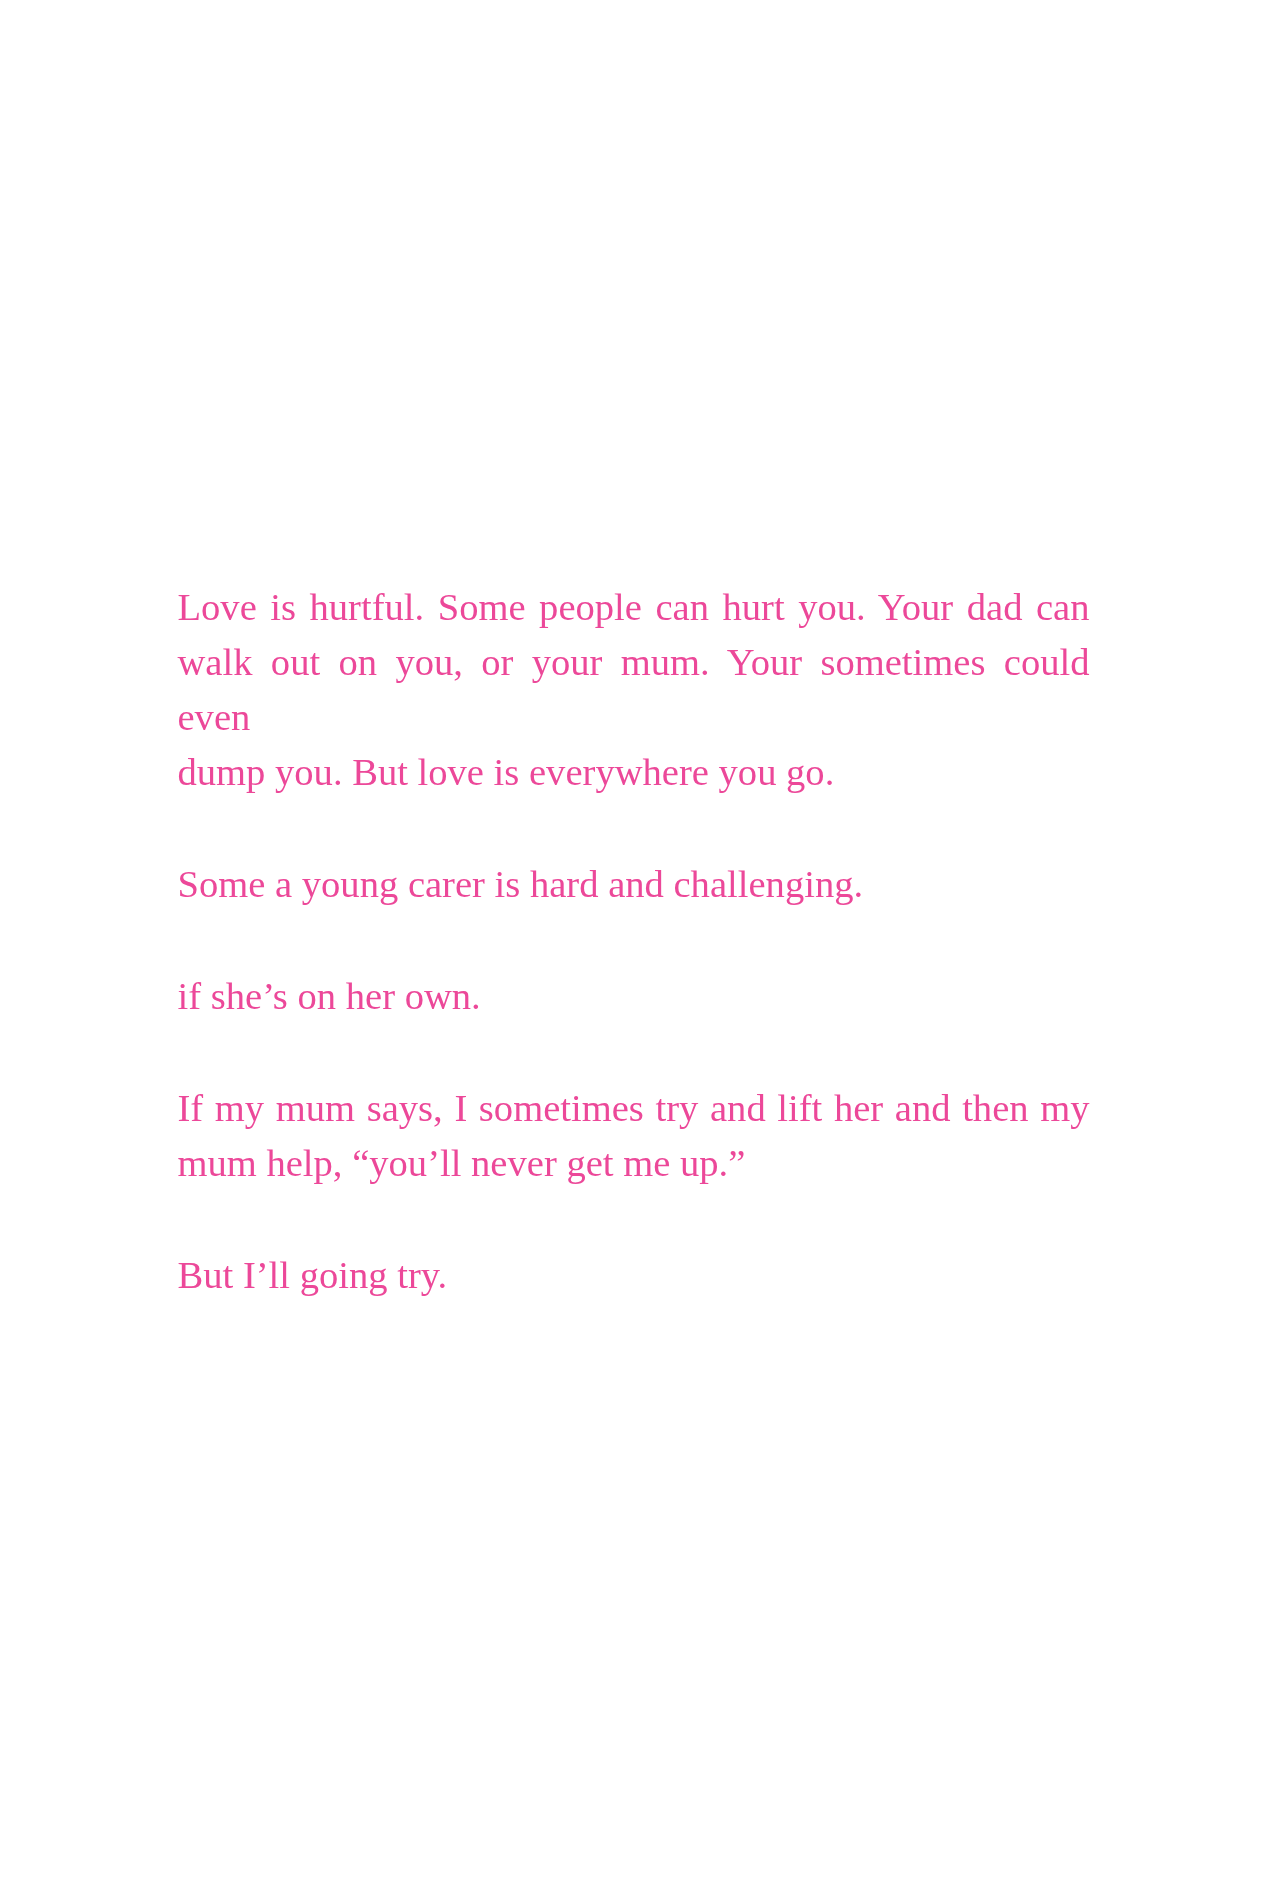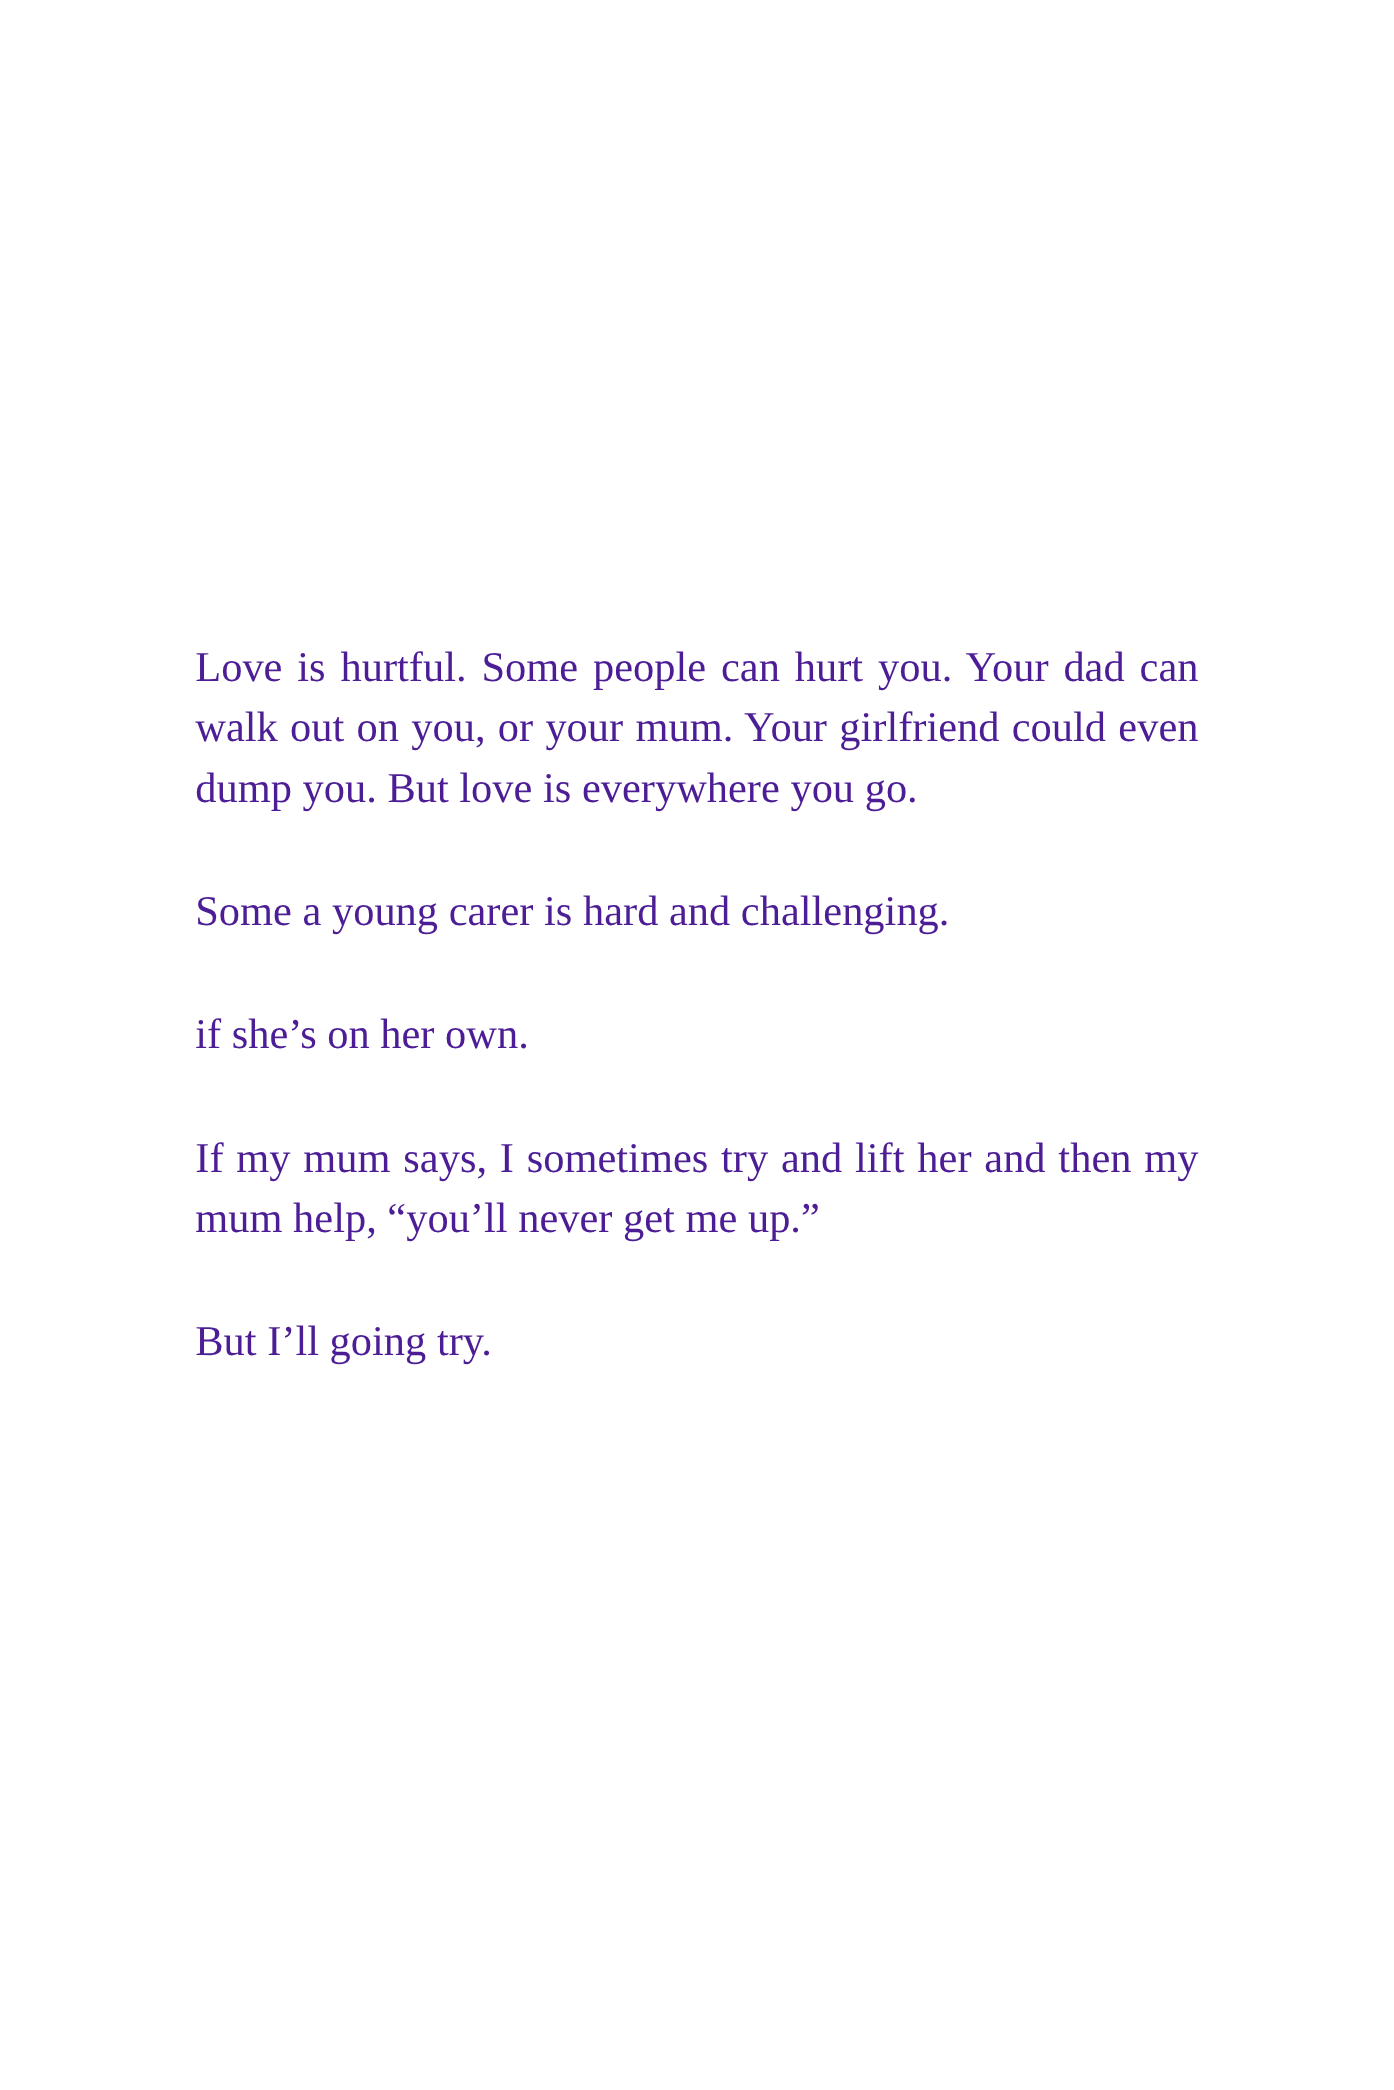--- a/index.html
+++ b/index.html
@@ -10,21 +10,21 @@
   body {
     width: 1267px;
     height: 1900px;
     overflow: hidden;
     font-family: "Liberation Serif", serif;
   }
   .article-column {
     width: 912px;
     margin: 0 auto;
     padding-top: 580px;
-    color: #4c1d95;
+    color: #ec4899;
     font-size: 38.6px;
     line-height: 55px;
   }
   .paragraph {
     margin: 0 0 57px 0;
   }
   .paragraph:last-child {
     margin-bottom: 0;
   }
   .ln {
@@ -36,21 +36,21 @@
     text-align-last: left;
   }
 </style>
 </head>
 <body>
 
 <main class="article-column">
 
   <div class="paragraph">
     <div class="ln">Love is hurtful. Some people can hurt you. Your dad can</div>
-    <div class="ln">walk out on you, or your mum. Your girlfriend could even</div>
+    <div class="ln">walk out on you, or your mum. Your sometimes could even</div>
     <div class="ln ln-last">dump you. But love is everywhere you go.</div>
   </div>
 
   <div class="paragraph">
     <div class="ln ln-last">Some a young carer is hard and challenging.</div>
   </div>
 
   <div class="paragraph">
     <div class="ln ln-last">if she’s on her own.</div>
   </div>

